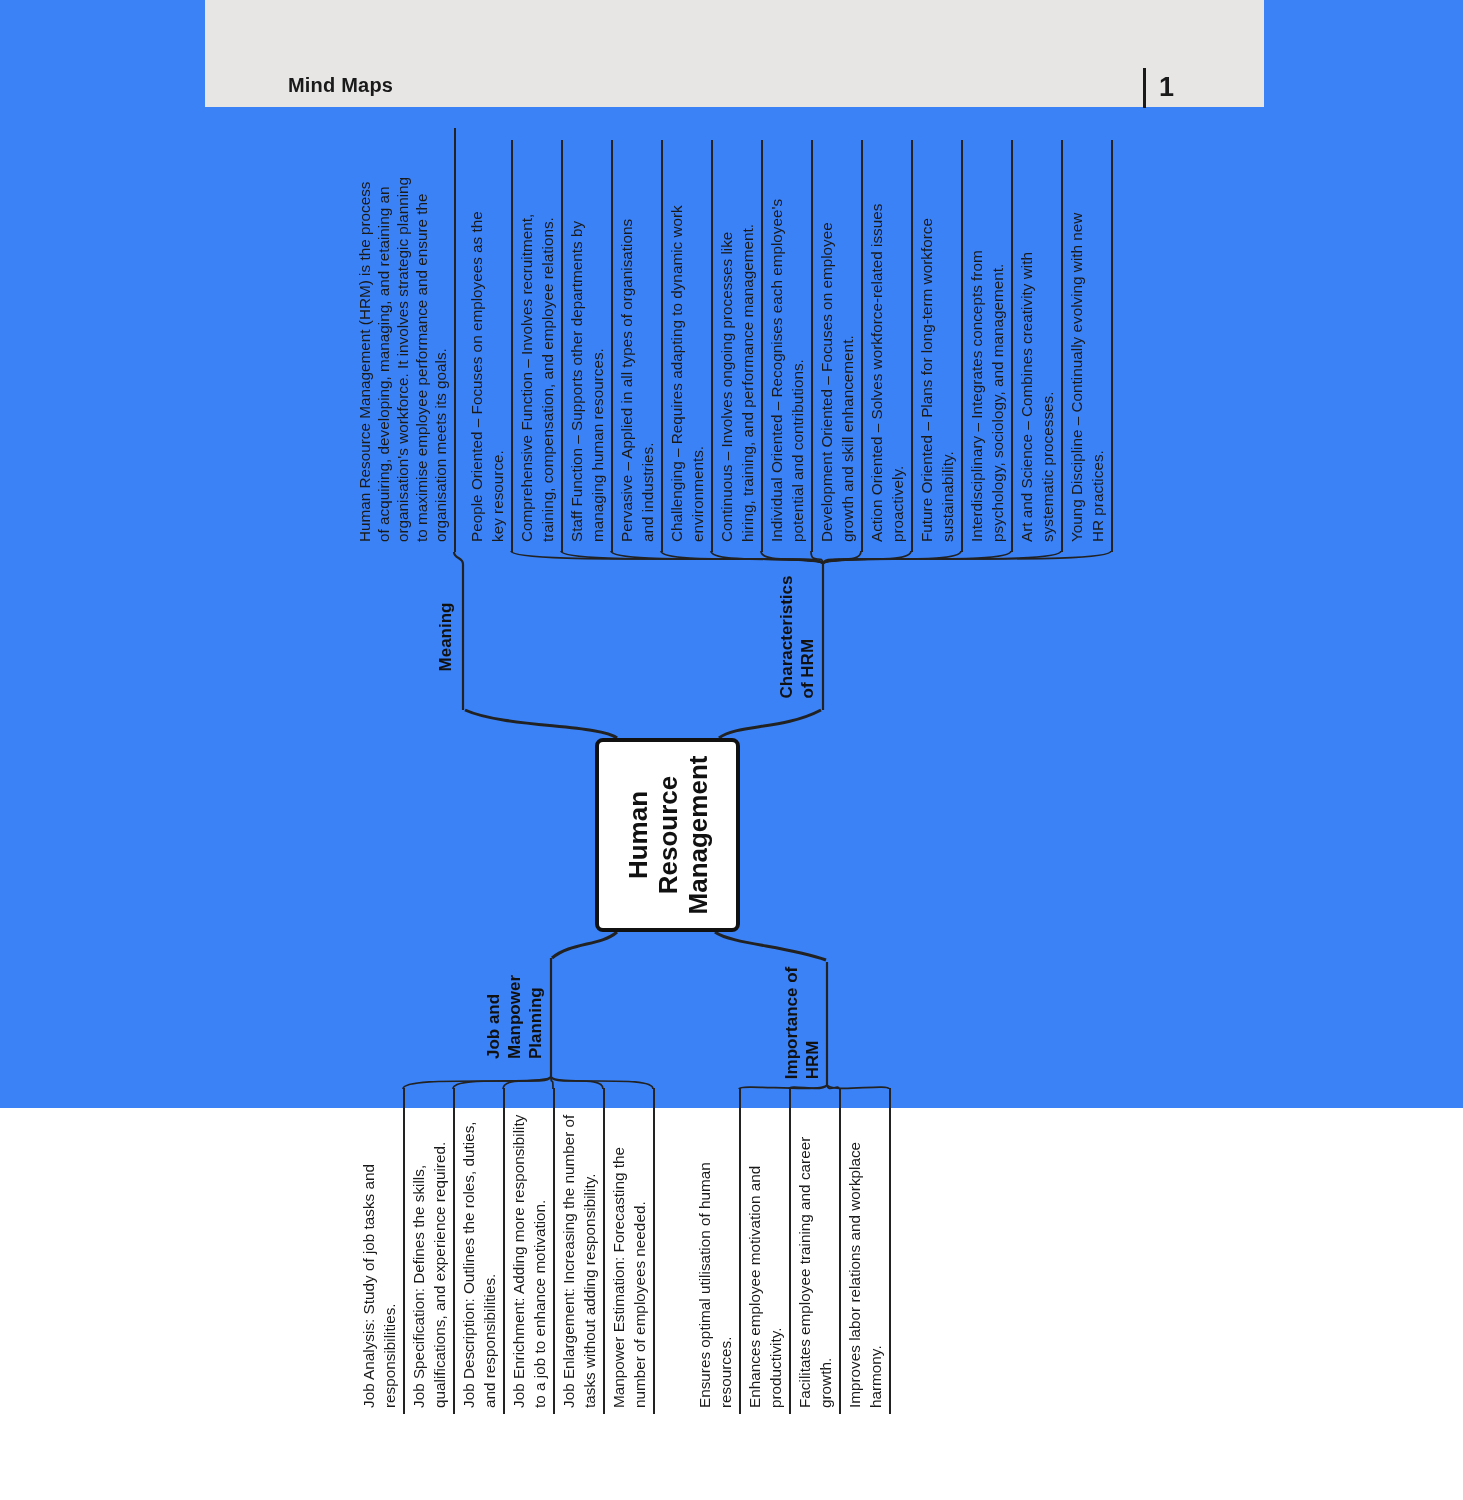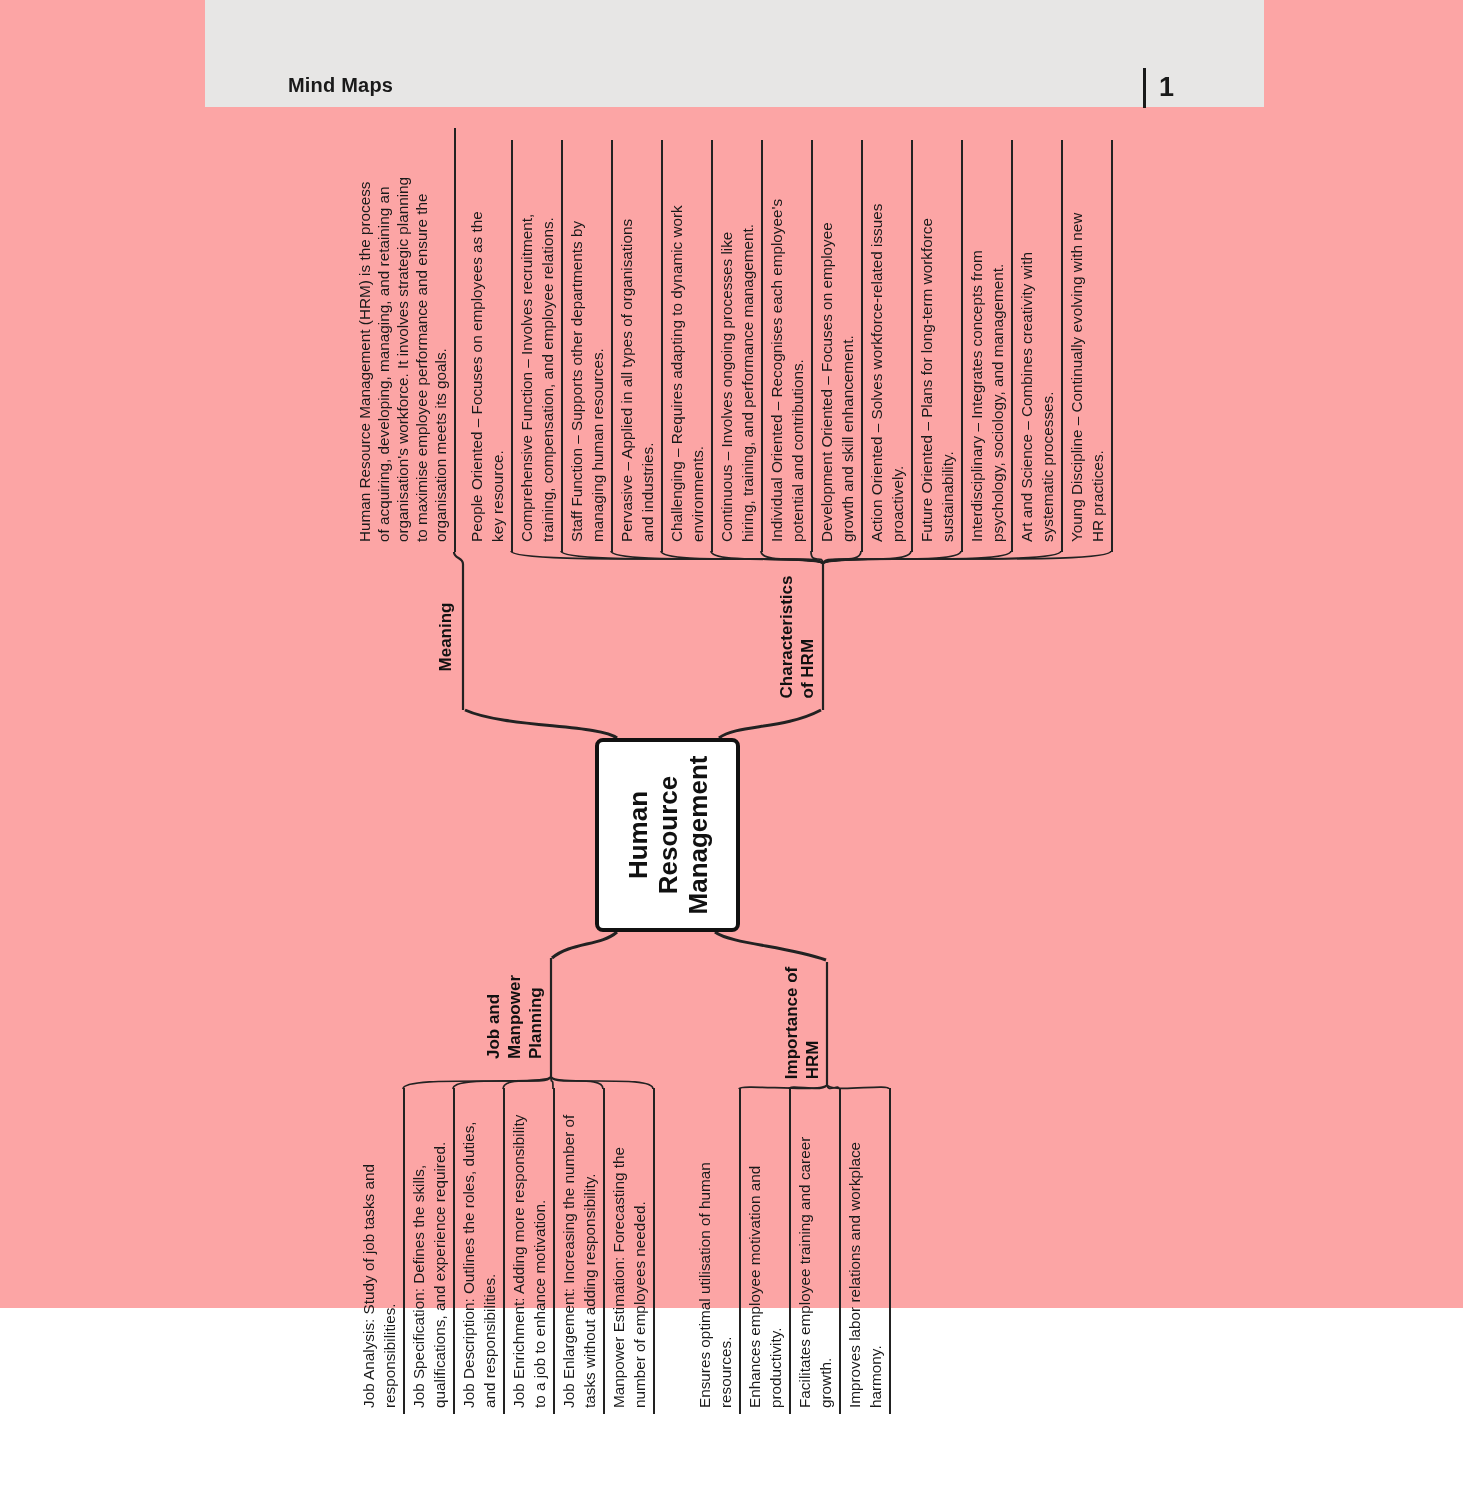--- a/index.html
+++ b/index.html
@@ -1,18 +1,18 @@
 <!DOCTYPE html>
 <html><head>
 <meta charset="utf-8">
 <style>
   * { margin:0; padding:0; box-sizing:border-box; }
   html,body { width:1463px; height:1500px; background:#ffffff; overflow:hidden;
               font-family:"Liberation Sans", sans-serif; }
-  .page { position:relative; width:1463px; height:1308px; background:#fca5a5; }
+  .page { position:relative; width:1463px; height:1108px; background:#3b82f6; }
 
   
   .band { position:absolute; left:205px; top:0; width:1059px; height:107px; background:#e7e6e5; }
   .hdr-title { position:absolute; left:288px; top:74px; font-size:20px; font-weight:bold; color:#1a1a1a; letter-spacing:0.2px; }
   .hdr-sep { position:absolute; left:1143px; top:68px; width:2.5px; height:40px; background:#1a1a1a; }
   .hdr-num { position:absolute; left:1159px; top:72px; font-size:27px; font-weight:bold; color:#1a1a1a; }
 
   
   .map-outer { position:absolute; left:355px; top:122px; width:790px; height:1370px; }
   .map-canvas { position:absolute; left:0; top:0; width:1370px; height:790px;

